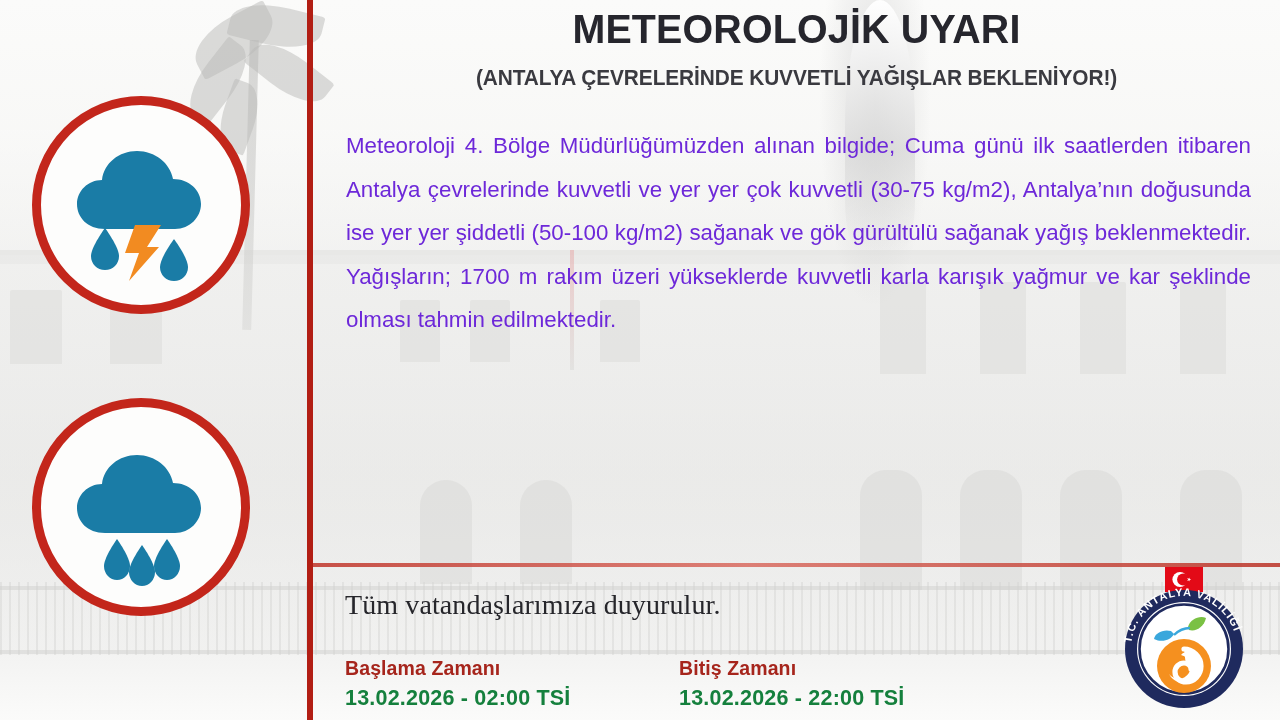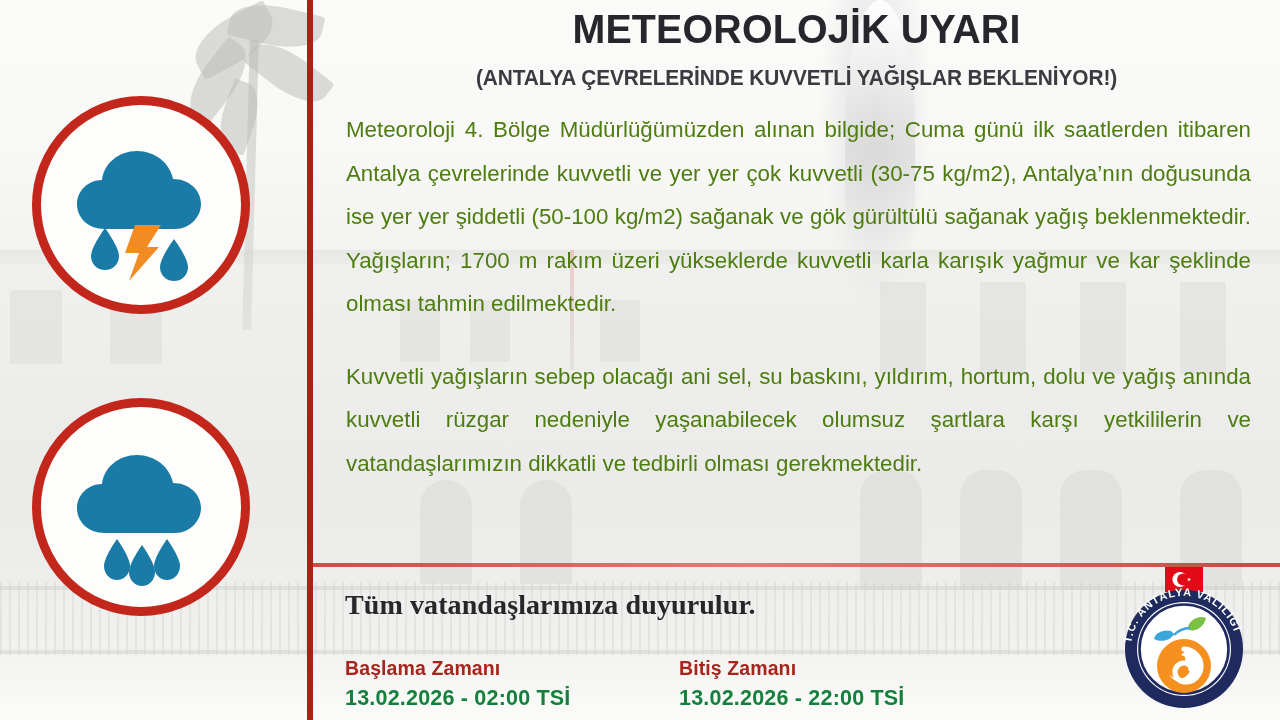--- a/index.html
+++ b/index.html
@@ -162,37 +162,37 @@
     text-align:center;
     font-size:21.5px;
     font-weight:700;
     color:#3a3a40;
     letter-spacing:-.1px;
     transform:scaleX(.97);
   }
 
   .body-text {
     position:absolute;
-    left:33px; top:108px; width:905px;
+    left:33px; top:124px; width:905px;
     font-size:22.3px;
     line-height:43.5px;
-    color:#4d7c0f;
+    color:#6d28d9;
     text-align:justify;
     text-justify:inter-word;
   }
   .body-text p { margin:0; }
   .para-gap { height:29px; }
 
   
   .footer-head {
     position:absolute;
     left:345px; top:589px;
     font-family:"Liberation Serif", serif;
     font-size:28px;
-    font-weight:700;
+    font-weight:400;
     color:#26262b;
     letter-spacing:.1px;
   }
 
   .time-block { position:absolute;margin-top:12px; }
   #time-start { left:345px; top:645px; }
   #time-end   { left:679px; top:645px; }
 
   .time-label {
     font-size:19.5px;
@@ -299,21 +299,20 @@
 
   <div class="content">
 
     <div class="title">METEOROLOJİK UYARI</div>
 
     <div class="subtitle">(ANTALYA ÇEVRELERİNDE KUVVETLİ YAĞIŞLAR BEKLENİYOR!)</div>
 
     <div class="body-text">
       <p>Meteoroloji 4. Bölge Müdürlüğümüzden alınan bilgide; Cuma günü ilk saatlerden itibaren Antalya çevrelerinde kuvvetli ve yer yer çok kuvvetli (30-75 kg/m2), Antalya’nın doğusunda ise yer yer şiddetli (50-100 kg/m2) sağanak ve gök gürültülü sağanak yağış beklenmektedir. Yağışların; 1700 m rakım üzeri yükseklerde kuvvetli karla karışık yağmur ve kar şeklinde olması tahmin edilmektedir.</p>
       <div class="para-gap"></div>
-      <p>Kuvvetli yağışların sebep olacağı ani sel, su baskını, yıldırım, hortum, dolu ve yağış anında kuvvetli rüzgar nedeniyle yaşanabilecek olumsuz şartlara karşı yetkililerin ve vatandaşlarımızın dikkatli ve tedbirli olması gerekmektedir.</p>
     </div>
   </div>
 
   <div class="footer-head">Tüm vatandaşlarımıza duyurulur.</div>
 
   <div class="time-block" id="time-start">
     <div class="time-label">Başlama Zamanı</div>
     <div class="time-value">13.02.2026 - 02:00 TSİ</div>
   </div>
 

